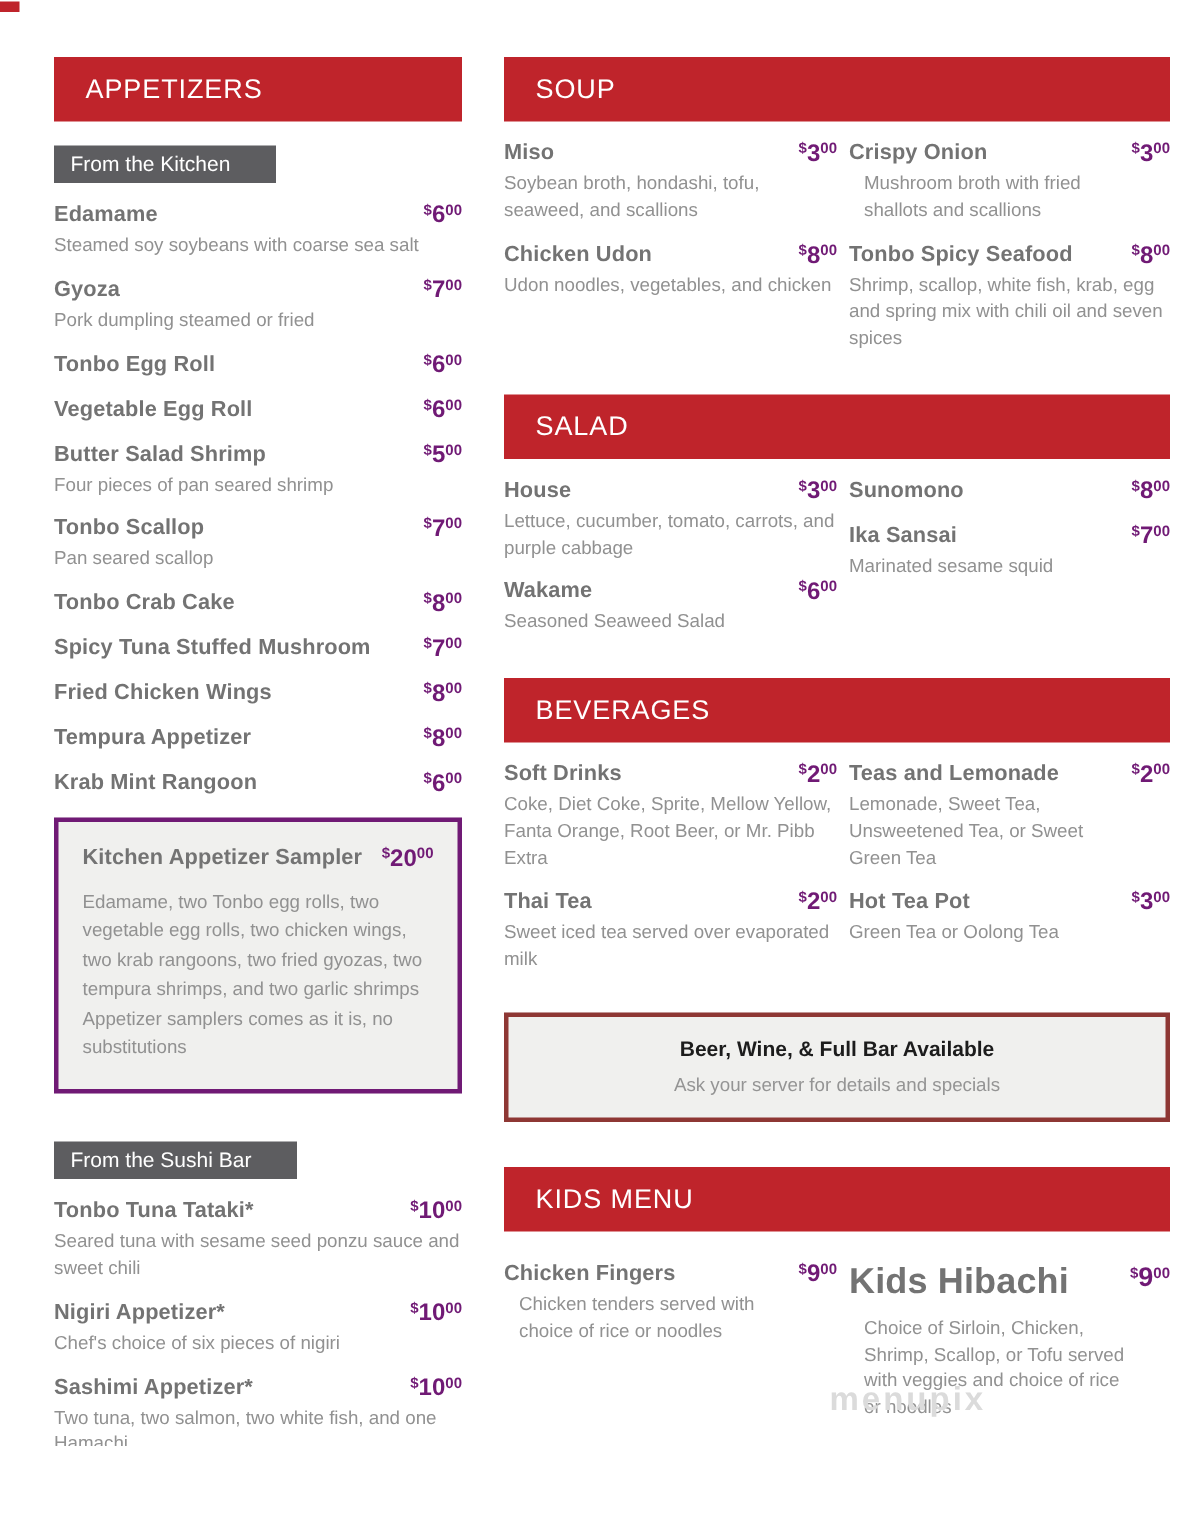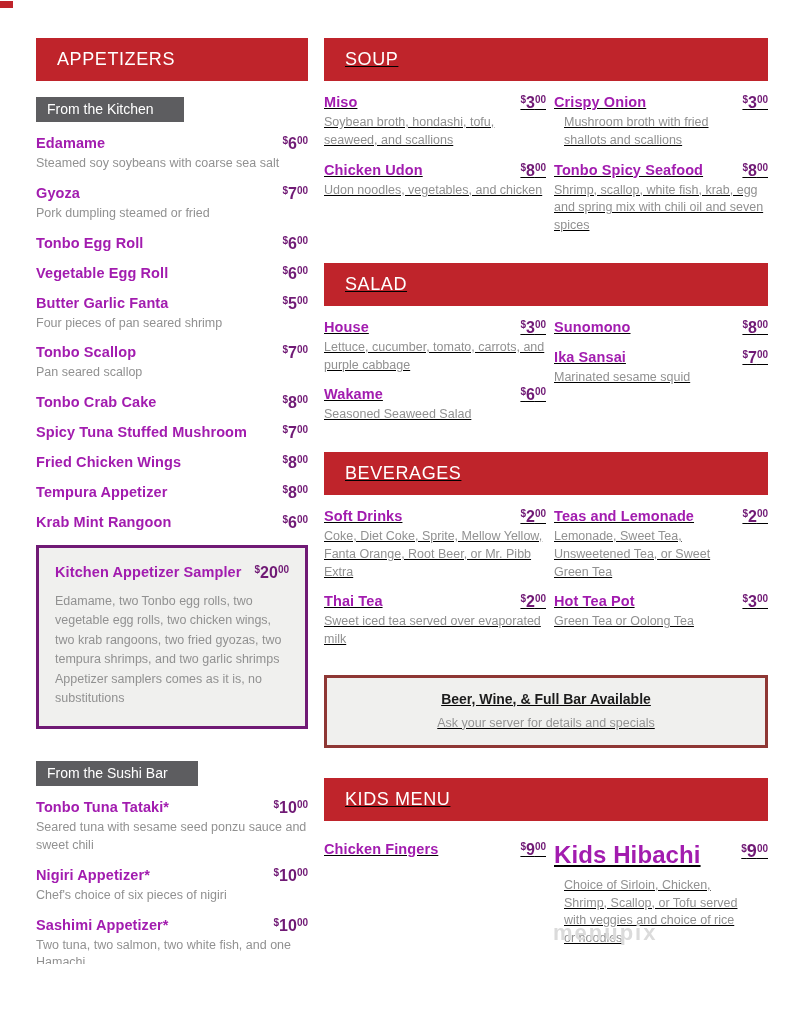--- a/index.html
+++ b/index.html
@@ -1,27 +1,27 @@
 <!DOCTYPE html>
 <html lang="en"><head>
 <meta charset="utf-8">
 <style>
   html,body{margin:0;padding:0;background:#ffffff;}
   body{width:792px;height:1024px;font-family:"Liberation Sans",sans-serif;-webkit-font-smoothing:antialiased;}
   .page{position:relative;width:792px;height:964px;background:#fff;overflow:hidden;}
   .corner-mark{position:absolute;left:0;top:1px;width:13px;height:7px;background:#BF242B;}
   .col{position:absolute;top:38px;}
   .col.left{left:36px;width:272px;}
-  .col.right{left:324px;width:444px;text-decoration:underline;}
+  .col.right{left:336px;width:444px;}
   .section-header{background:#BF242B;color:#ffffff;font-size:18px;letter-spacing:.6px;padding:11px 0 11px 21px;font-weight:400;}
   .sub-header{display:inline-block;background:#5D5D60;color:#ffffff;font-size:14px;padding:4px 30px 5px 11px;margin:2px 0 13px 0;}
   .hdr-gap{margin-bottom:14px;}
   .menu-item{margin-bottom:12px;}
   .item-row{display:flex;justify-content:space-between;align-items:flex-start;}
-  .item-name{font-weight:700;font-size:14.5px;color:#a21caf;letter-spacing:.1px;}
+  .item-name{font-weight:700;font-size:14.5px;color:#737373;letter-spacing:.1px;}
   .item-name.large{font-size:24px;}
   .item-desc{color:#919191;font-size:12.5px;line-height:1.42;margin-top:2px;}
   .item-desc.indent{padding-left:10px;}
   .item-desc.narrow{max-width:178px;}
   .price{white-space:nowrap;color:#701a75;flex-shrink:0;padding-left:8px;}
   .price .cur,.price .cents{font-size:10px;font-weight:700;position:relative;top:-5px;}
   .price .num{font-size:16px;font-weight:700;}
   .price.large .num{font-size:18px;}
   .two-col{display:flex;gap:8px;margin-top:13px;}
   .cell-col{width:222px;}
@@ -70,21 +70,21 @@
 
     <div class="menu-item">
       <div class="item-row">
         <span class="item-name">Vegetable Egg Roll</span>
         <span class="price"><span class="cur">$</span><span class="num">6</span><span class="cents">00</span></span>
       </div>
     </div>
 
     <div class="menu-item">
       <div class="item-row">
-        <span class="item-name">Butter Garlic Fanta</span>
+        <span class="item-name">Butter Salad Shrimp</span>
         <span class="price"><span class="cur">$</span><span class="num">5</span><span class="cents">00</span></span>
       </div>
       <div class="item-desc">Four pieces of pan seared shrimp</div>
     </div>
 
     <div class="menu-item">
       <div class="item-row">
         <span class="item-name">Tonbo Scallop</span>
         <span class="price"><span class="cur">$</span><span class="num">7</span><span class="cents">00</span></span>
       </div>
@@ -284,20 +284,21 @@
     </div>
 
     <div class="section-header" style="margin-top:30px;">KIDS MENU</div>
     <div class="two-col" style="margin-top:20px;">
       <div class="cell-col">
         <div class="menu-item">
           <div class="item-row">
             <span class="item-name">Chicken Fingers</span>
             <span class="price"><span class="cur">$</span><span class="num">9</span><span class="cents">00</span></span>
           </div>
+          <div class="item-desc indent narrow">Chicken tenders served with choice of rice or noodles</div>
         </div>
       </div>
       <div class="cell-col c2">
         <div class="menu-item">
           <div class="item-row">
             <span class="item-name large">Kids Hibachi</span>
             <span class="price large"><span class="cur">$</span><span class="num">9</span><span class="cents">00</span></span>
           </div>
           <div class="item-desc indent narrow" style="margin-top:8px;">Choice of Sirloin, Chicken, Shrimp, Scallop, or Tofu served with veggies and choice of rice or noodles</div>
         </div>

